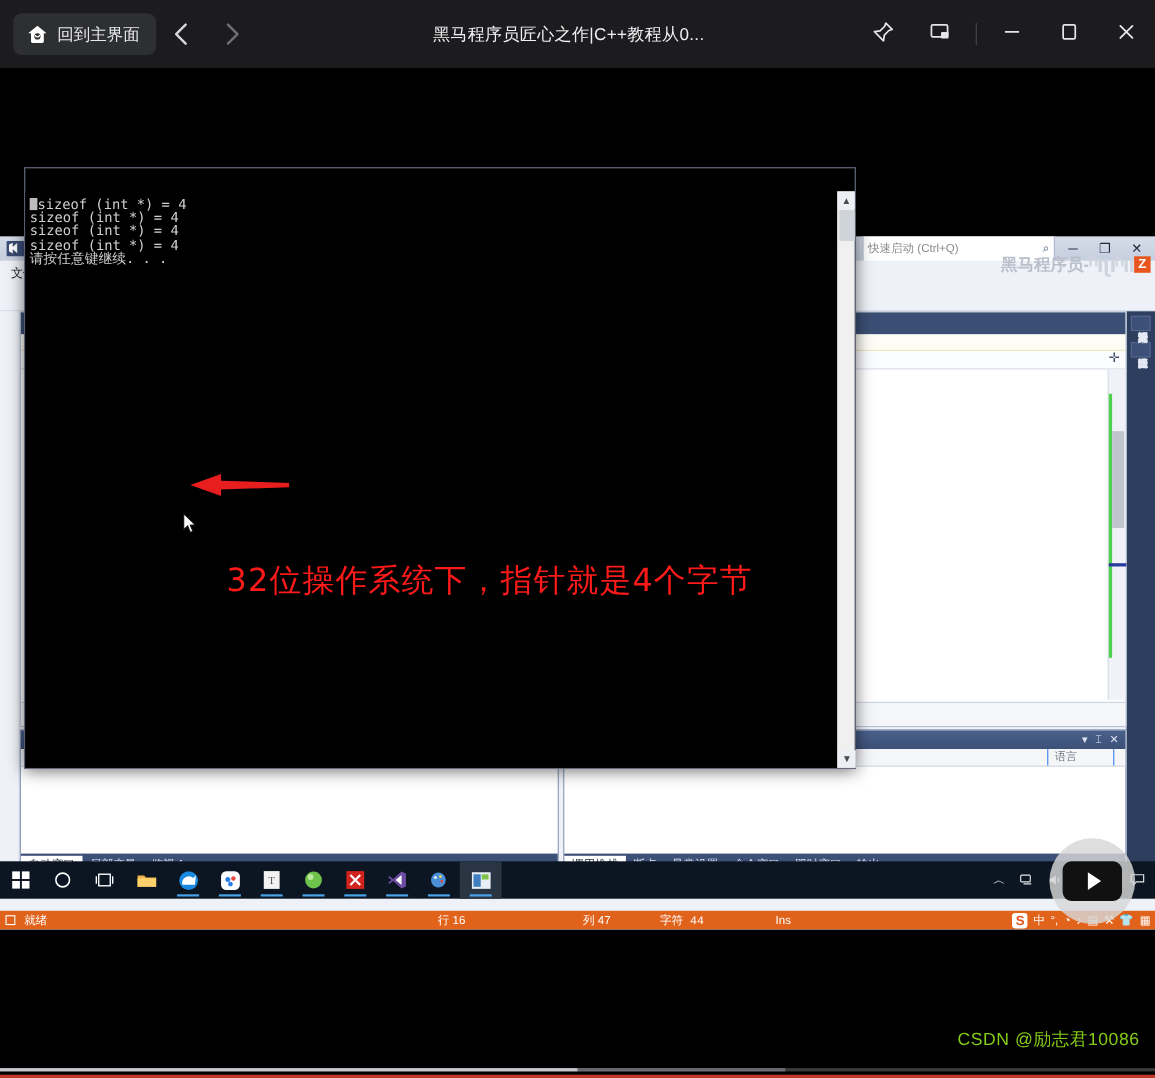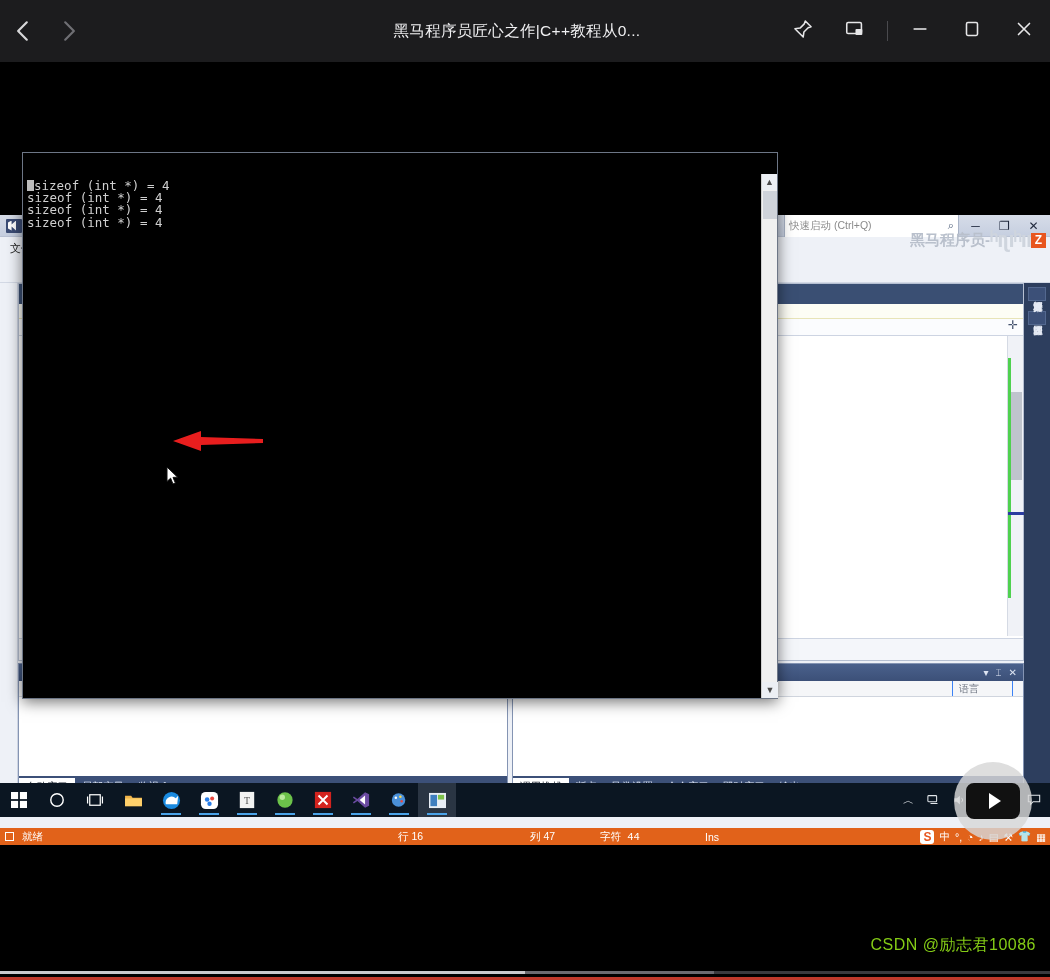--- a/index.html
+++ b/index.html
@@ -259,20 +259,30 @@
   .progress-buf{ position:absolute; left:50%; top:0; height:3px; background:#6a6a70; width:18%; }
   .bottom-red{ position:absolute; left:0; bottom:0; width:1050px; height:3px; background:#c0392b; }
 </style>
 </head>
 <body>
 
 <div id="root">
 
   <div class="player-bar">
 
+    <div class="home-btn">
+      <span class="home-icon">
+        <svg viewBox="0 0 24 24" width="20" height="20">
+          <path d="M12 2.8 L22 11 h-3 v9 a1.6 1.6 0 0 1 -1.6 1.6 H6.6 A1.6 1.6 0 0 1 5 20 v-9 H2 Z" fill="#ffffff"></path>
+          <circle cx="12" cy="14.5" r="3.4" fill="#2e2f31"></circle>
+          <path d="M9.7 13.6 a2.6 2.6 0 0 0 4.6 0" stroke="#ffffff" stroke-width="1.5" fill="none" stroke-linecap="round"></path>
+        </svg>
+      </span>
+      <span>回到主界面</span>
+    </div>
 
     <div class="navarrow">
       <span>
         <svg viewBox="0 0 24 24" width="26" height="26">
           <path d="M15.5 4 L7.5 12 L15.5 20" fill="none" stroke="#d8d8da" stroke-width="2" stroke-linecap="round" stroke-linejoin="round"></path>
         </svg>
       </span>
     </div>
 
     <div class="navarrow disabled">
@@ -461,21 +471,23 @@
       </div>
     </div>
 
     <div class="console-win">
 
       <div class="console-body">
         <div class="cons-line"><span class="cons-cursor"></span><span>sizeof (int *) = 4</span></div>
         <div class="cons-line">sizeof (int *) = 4</div>
         <div class="cons-line">sizeof (int *) = 4</div>
         <div class="cons-line">sizeof (int *) = 4</div>
-
+        <div class="cons-line">请按任意键继续. . .</div>
+
+        <div class="annot">32位操作系统下，指针就是4个字节</div>
       </div>
 
       <div class="cons-scroll">
         <div class="cs-up">▲</div>
         <div class="cs-thumb"></div>
         <div class="cs-dn">▼</div>
       </div>
 
       <div class="red-arrow">
         <svg viewBox="0 0 92 22" width="92" height="22">

